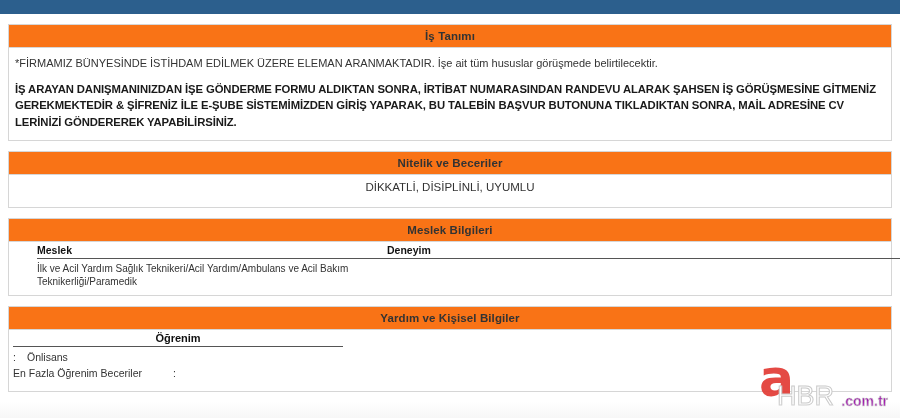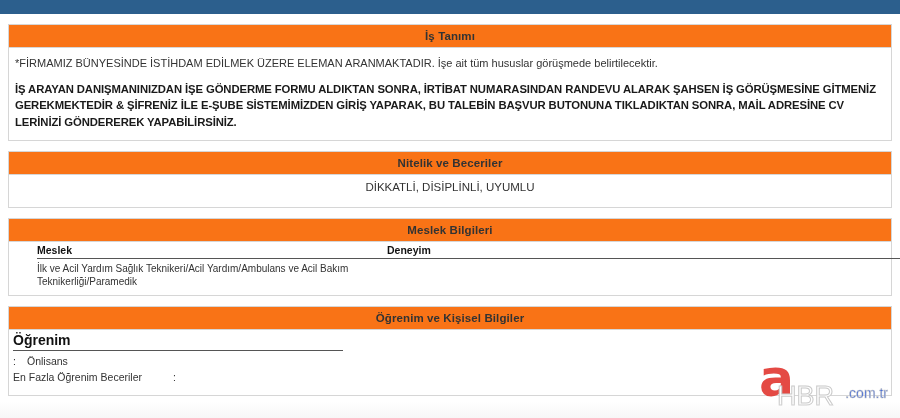--- a/index.html
+++ b/index.html
@@ -97,26 +97,27 @@
   }
   .col-value.empty {
     min-height: 12px;
   }
   
   .ogrenim-wrap {
     padding: 2px 4px 10px 4px;
   }
   .ogrenim-title {
     font-weight: bold;
-    font-size: 14px;
+    font-size: 11px;
     color: #111111;
     width: 330px;
     padding-bottom: 2px;
     border-bottom: 1px solid #555555;
     margin-bottom: 3px;
+    text-align: center;
   }
   .kv-row {
     display: flex;
     font-size: 10.5px;
     color: #333333;
     line-height: 1.5;
   }
   .kv-key {
     width: 160px;
     flex: 0 0 160px;
@@ -156,25 +157,25 @@
     font-size: 27px;
     line-height: 27px;
     font-weight: normal;
     color: #ffffff;
     -webkit-text-stroke: 1px #c9c9c9;
     letter-spacing: 0px;
   }
   .wm-dom {
     position: absolute;
     right: 2px;
-    bottom: 14px;
+    bottom: 6px;
     font-size: 14px;
     line-height: 14px;
-    font-weight: normal;
-    color: #1d4ed8;
+    font-weight: bold;
+    color: #a21caf;
     -webkit-text-stroke: 0.6px #cccccc;
   }
   .bottom-fade {
     position: absolute;
     left: 0;
     bottom: 0;
     width: 900px;
     height: 16px;
     background: linear-gradient(to bottom, rgba(255,255,255,0), rgba(245,245,245,0.85));
     pointer-events: none;
@@ -208,21 +209,21 @@
         <div class="col-value">İlk ve Acil Yardım Sağlık Teknikeri/Acil Yardım/Ambulans ve Acil Bakım Teknikerliği/Paramedik</div>
       </div>
       <div class="col-right">
         <div class="col-title">Deneyim</div>
         <div class="col-value empty"></div>
       </div>
     </div>
   </div>
 
   <div class="panel">
-    <div class="panel-header">Öğrenim ve Kişisel Bilgiler</div>
+    <div class="panel-header">Yardım ve Kişisel Bilgiler</div>
     <div class="ogrenim-wrap">
       <div class="ogrenim-title">Öğrenim</div>
       <div class="kv-row">
         <div class="kv-sep">:</div>
         <div class="kv-val">Önlisans</div>
       </div>
       <div class="kv-row">
         <div class="kv-key">En Fazla Öğrenim Beceriler</div>
         <div class="kv-sep">:</div>
         <div class="kv-val"></div>

